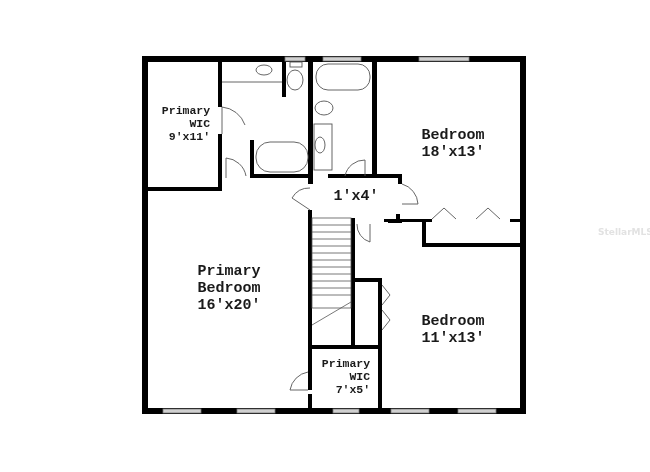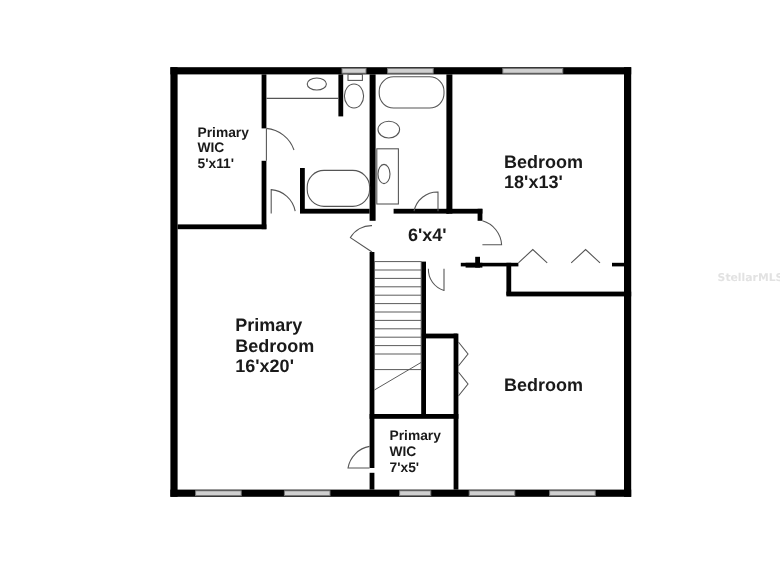--- a/index.html
+++ b/index.html
@@ -1,18 +1,18 @@
 <!DOCTYPE html>
 <html><head>
 <meta charset="utf-8">
 <style>
   html,body{margin:0;padding:0;background:#ffffff;}
   body{width:650px;height:472px;position:relative;overflow:hidden;font-family:"DejaVu Serif",serif;}
   #plan{position:absolute;left:0;top:0;}
-  .label{position:absolute;text-align:left;font-family:Liberation Sans, sans-serif;font-weight:bold;color:#1a1a1a;line-height:1.12;transform:translateX(-50%);white-space:nowrap;}
+  .label{position:absolute;text-align:right;font-family:Liberation Mono, monospace;font-weight:bold;color:#1a1a1a;line-height:1.12;transform:translateX(-50%);white-space:nowrap;}
   .lg{font-size:15px;}
   .sm{font-size:11.5px;}
   .wm{position:absolute;left:598px;top:227px;font-family:"DejaVu Sans",sans-serif;font-size:9px;color:#e2e2e2;font-weight:bold;}
 </style>
 </head>
 <body>
 
 <svg id="plan" width="650" height="472" viewBox="0 0 650 472">
 
   <g fill="#000">
@@ -107,40 +107,41 @@
     <path d="M357 224 A18 18 0 0 0 370 242 L370 224"></path>
     <path d="M308 372 A22 22 0 0 0 290 390 L308 390"></path>
     <path d="M432 219 L444 208 L456 219 M476 219 L488 208 L500 219"></path>
     <path d="M382 285 L390 295 L382 305 M382 310 L390 320 L382 330"></path>
   </g>
 </svg>
 
 <div class="label sm" style="left:186px;top:105px;">
   <div>Primary</div>
   <div>WIC</div>
-  <div>5'x11'</div>
+  <div>9'x11'</div>
 </div>
 
 <div class="label lg" style="left:453px;top:128px;">
   <div>Bedroom</div>
   <div>18'x13'</div>
 </div>
 
 <div class="label lg" style="left:356px;top:189px;">
-  <div>6'x4'</div>
+  <div>1'x4'</div>
 </div>
 
 <div class="label lg" style="left:229px;top:264px;">
   <div>Primary</div>
   <div>Bedroom</div>
   <div>16'x20'</div>
 </div>
 
 <div class="label lg" style="left:453px;top:314px;">
   <div>Bedroom</div>
+  <div>11'x13'</div>
 </div>
 
 <div class="label sm" style="left:346px;top:358px;">
   <div>Primary</div>
   <div>WIC</div>
   <div>7'x5'</div>
 </div>
 
 <div class="wm">StellarMLS</div>
 

